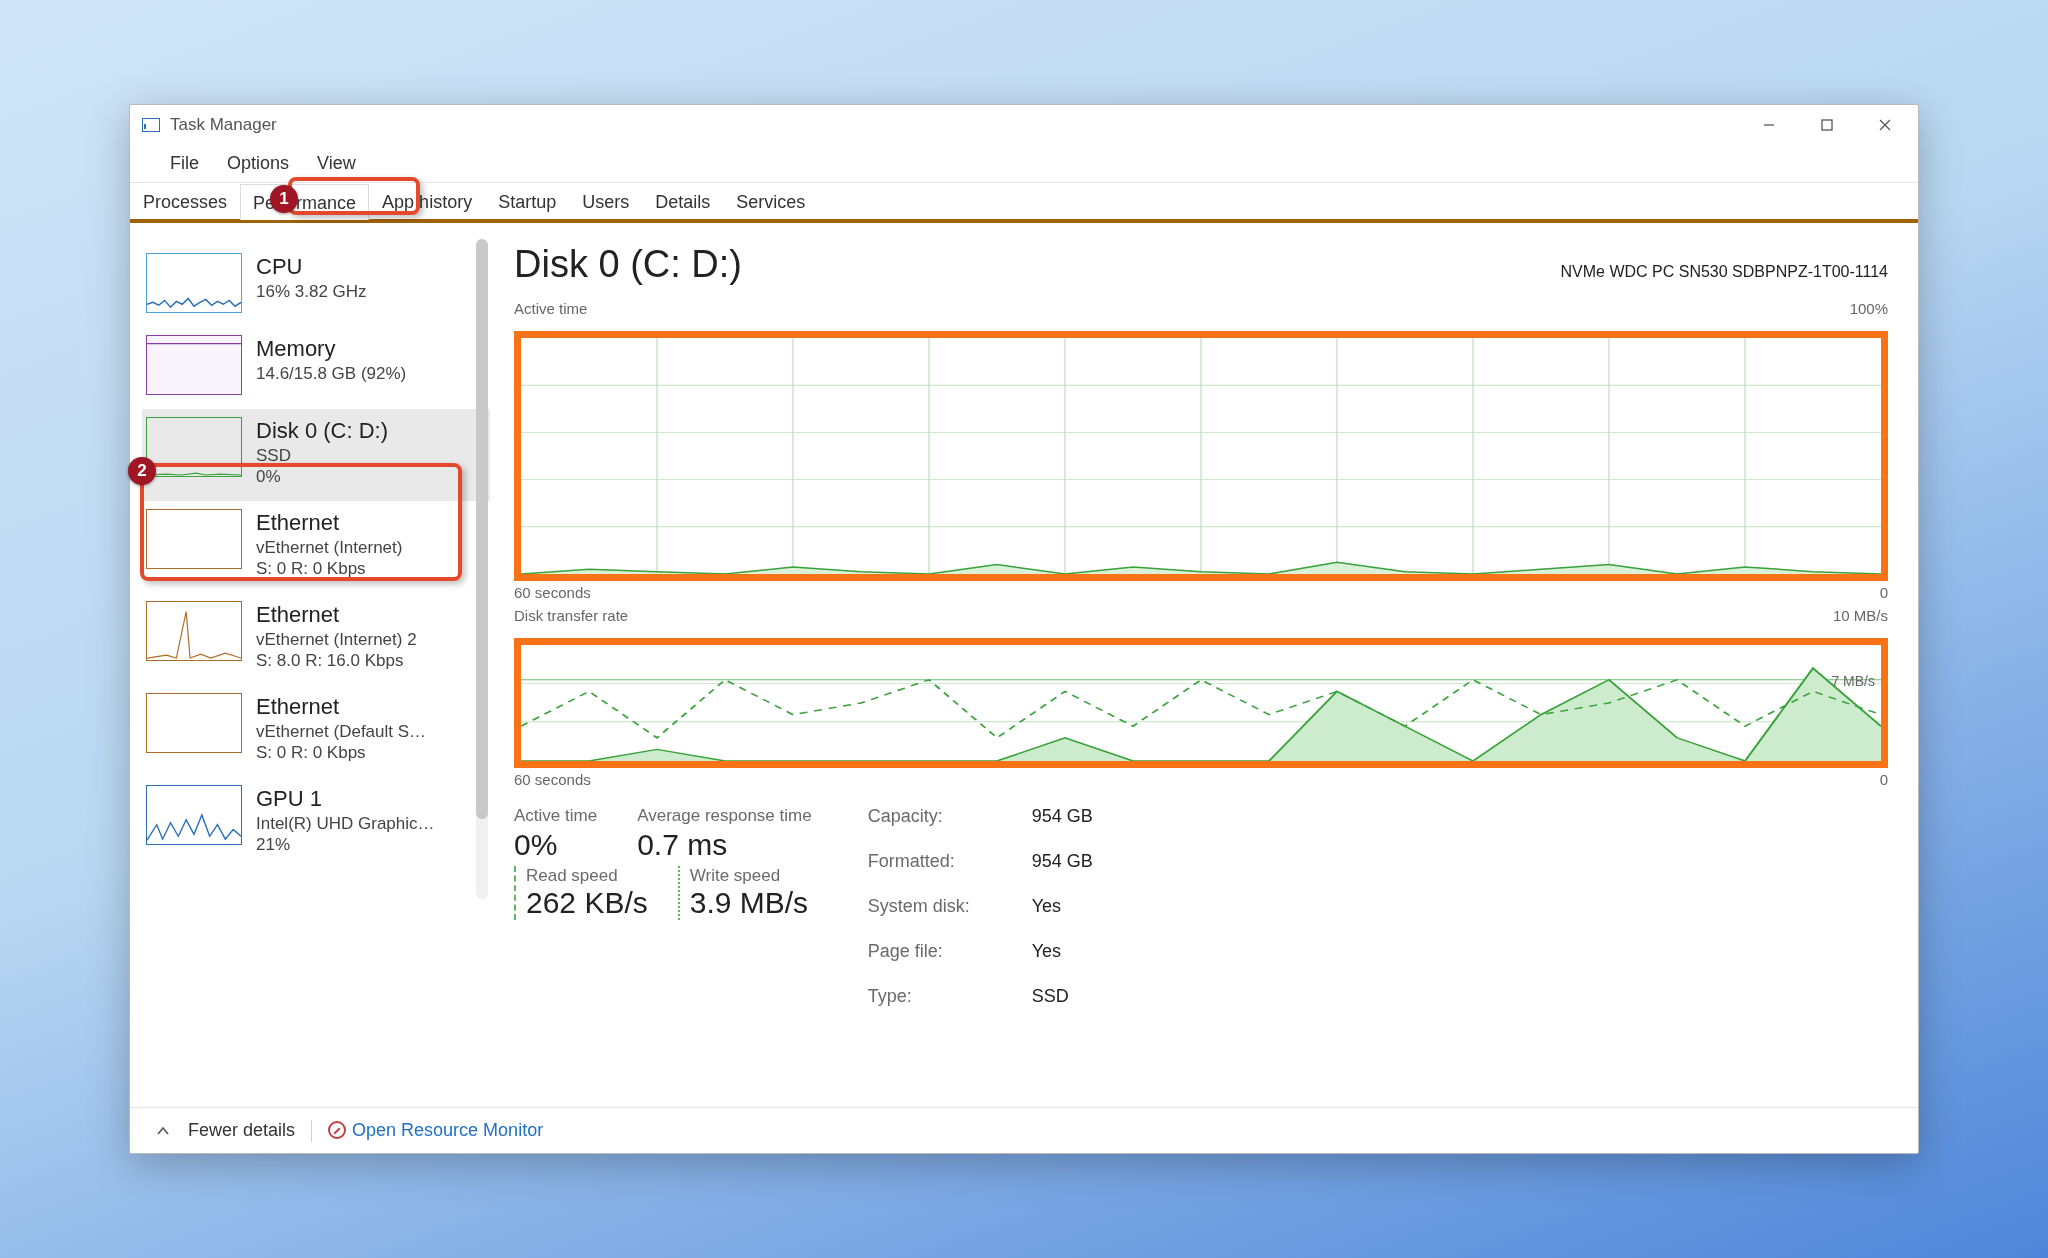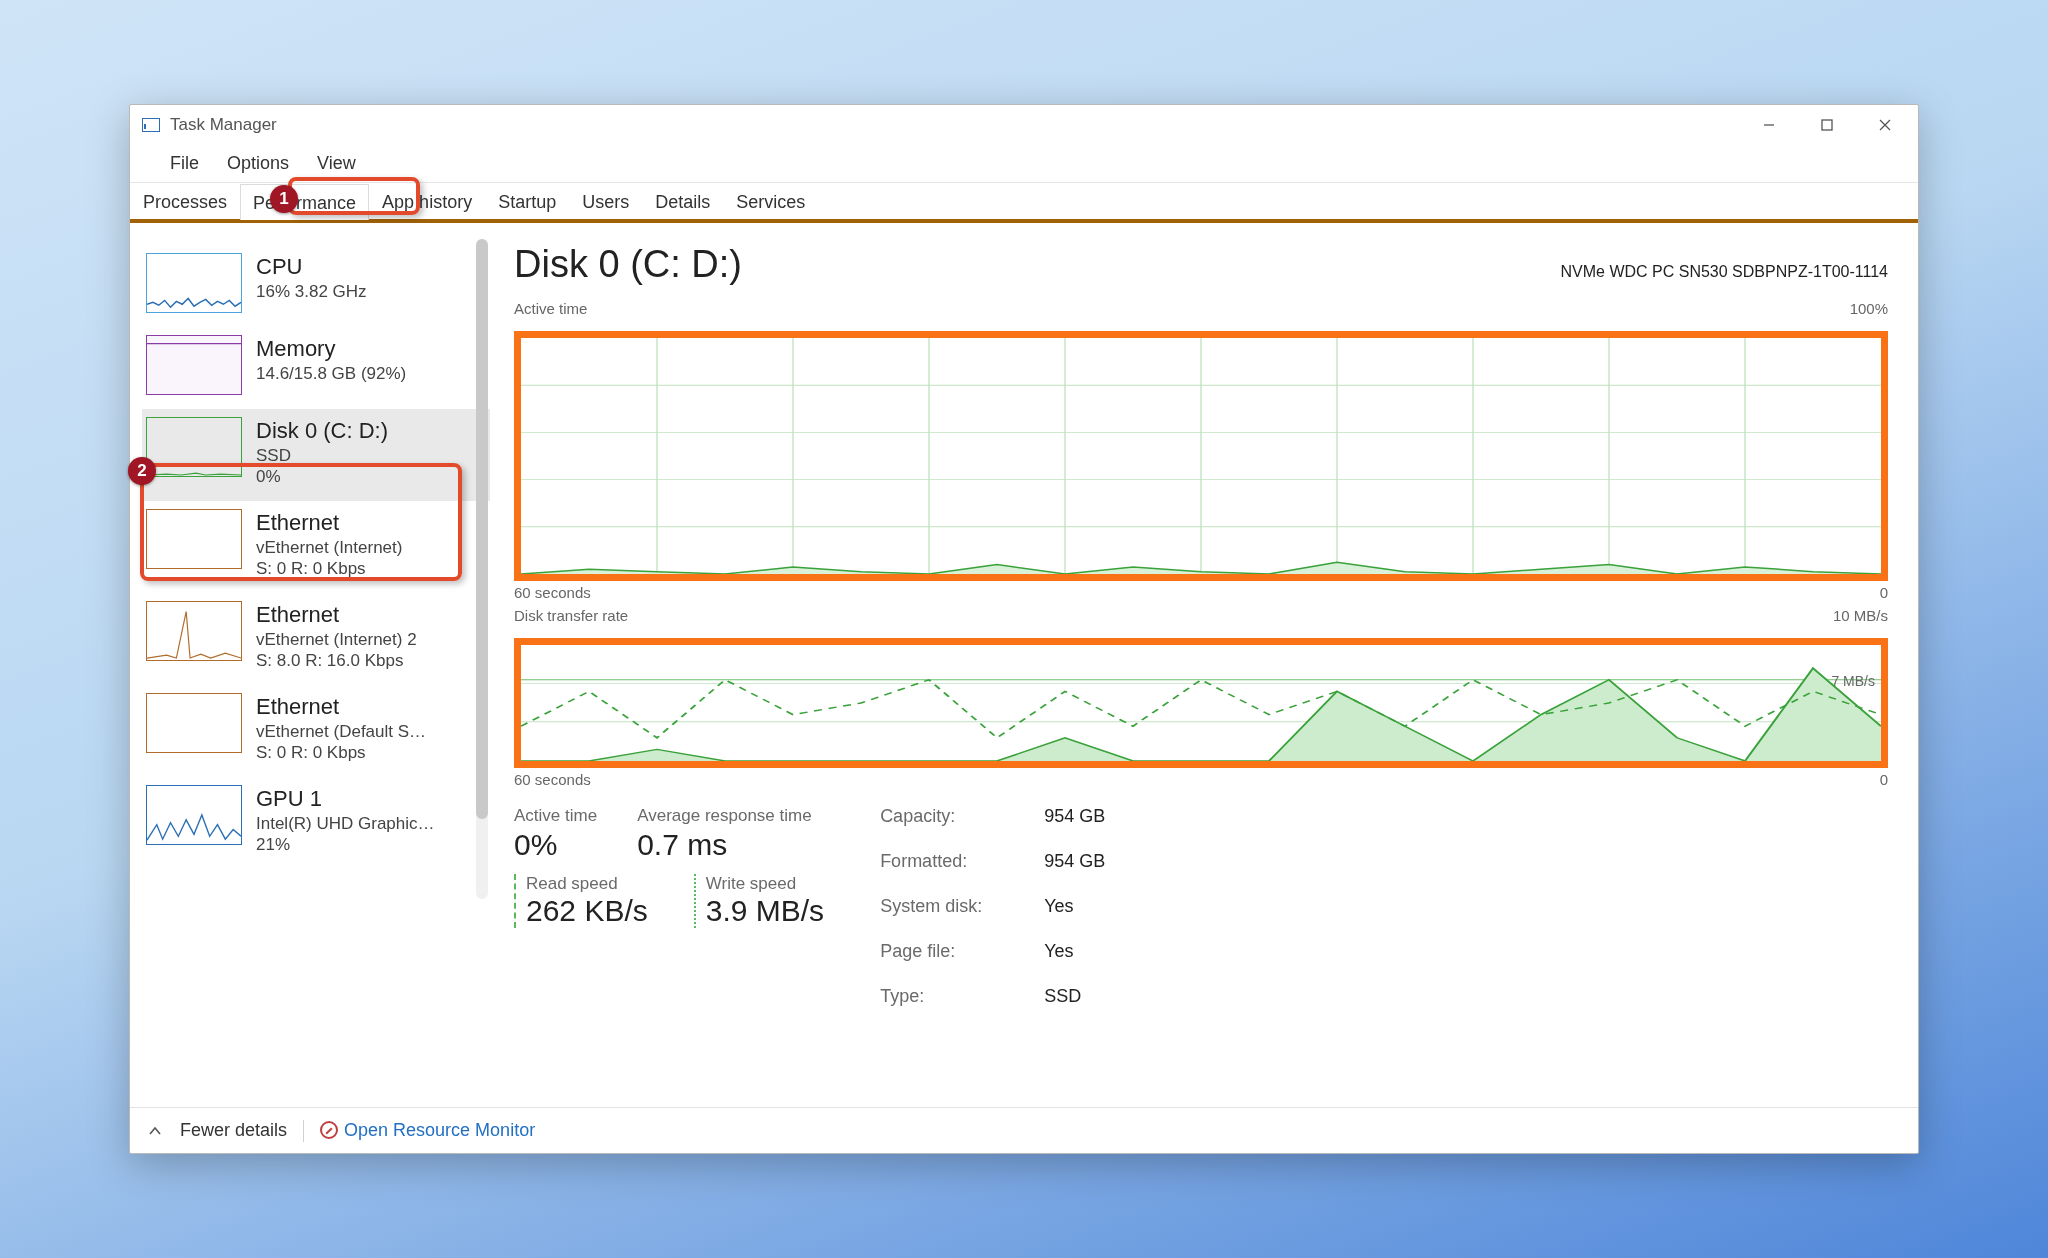--- a/index.html
+++ b/index.html
@@ -54,30 +54,30 @@
   .main-title { font-size:38px; font-weight:400; }
   .main-model { font-size:16px; color:#222; }
   .chart-label-row { display:flex; justify-content:space-between; font-size:15px; color:#666; margin-top:10px; }
   .chart-box { border:7px solid #f97316; height:250px; margin-top:14px; position:relative; }
   .chart-box.small { height:130px; }
   .chart-box svg { width:100%; height:100%; display:block; }
   .axis-row { display:flex; justify-content:space-between; font-size:15px; color:#666; margin-top:3px; }
   .stats { display:flex; gap:56px; margin-top:18px; }
   .stat-col .lbl { font-size:17px; color:#6a6a6a; }
   .stat-col .val { font-size:30px; font-weight:400; color:#222; margin-top:2px; }
-  .rw-group { display:flex; gap:46px; margin-top:12px; }
+  .rw-group { display:flex; gap:30px; margin-top:4px; }
   .rw { border-left:2px dashed #5cb85c; padding-left:10px; }
   .rw.write { border-left-style: dotted; }
   .rw .lbl { font-size:17px; color:#6a6a6a; }
   .rw .val { font-size:30px; }
   .info-grid { display:grid; grid-template-columns: 140px 110px; row-gap:6px; column-gap:10px; font-size:18px;gap:24px; }
   .info-grid .k { color:#6a6a6a; }
   .info-grid .v { color:#222; }
   
-  .footer { height:46px; border-top:1px solid #e2e2e2; display:flex; align-items:center; gap:16px; padding:0 16px; }
+  .footer { height:46px; border-top:1px solid #e2e2e2; display:flex; align-items:center; gap:16px; padding:0 24px; }
   .chevup { width:18px; height:18px; display:inline-flex; align-items:center; justify-content:center; color:#555; }
   .footer a { color:#2170c4; text-decoration:none; cursor:pointer; font-size:18px; }
   .fewer { color:#333; font-size:18px; cursor:pointer; }
   .divider { width:1px; height:22px; background:#d0d0d0; }
   .rm-icon { width:18px; height:18px; border:2px solid #c04040; border-radius:50%; display:inline-block; position:relative; margin-right:6px; vertical-align:-3px; }
   .rm-icon::after{ content:""; position:absolute; left:3px; right:3px; top:7px; height:2px; background:#c04040; transform:rotate(-45deg); }
   
   .ann-badge { position:absolute; width:28px; height:28px; border-radius:50%; background:#a01624; color:#fff; font-size:17px; font-weight:600;
                display:flex; align-items:center; justify-content:center; box-shadow:0 1px 3px rgba(0,0,0,.4); z-index:20; }
   .ann-box { position:absolute; border:4px solid #e24a2b; border-radius:8px; box-shadow:3px 3px 6px rgba(0,0,0,.25); pointer-events:none; z-index:15; }

